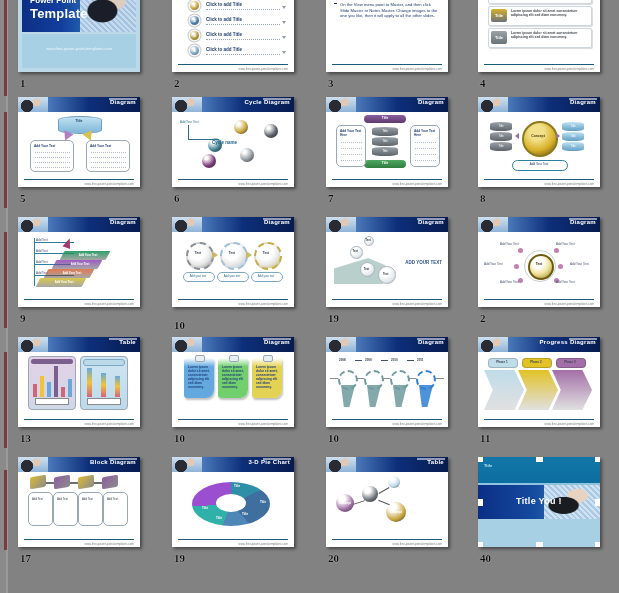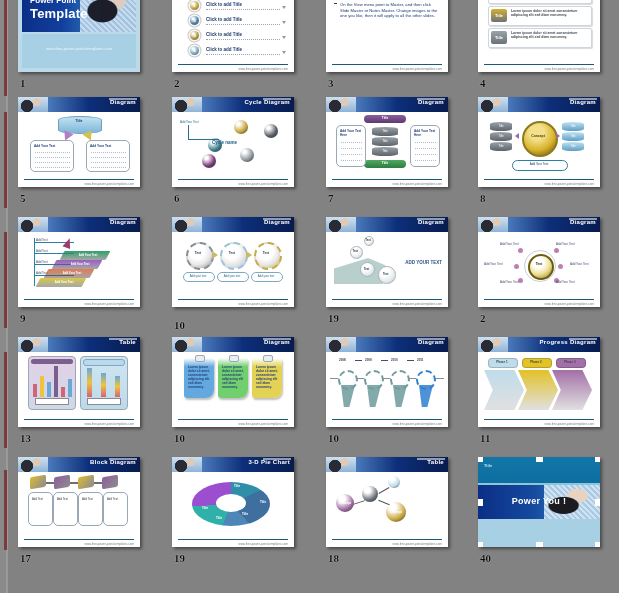--- a/index.html
+++ b/index.html
@@ -658,29 +658,29 @@
             <div style="position:absolute;left:10px;top:29px;width:18px;text-align:center;font-size:3px;color:#fff;font-weight:bold">Concept</div>
             <div class="orb" style="left:36px;top:14px;width:16px;height:16px;background:radial-gradient(circle at 34% 26%,#fff 0 18%,#6b7077 62%,#2b2b2b 100%)"></div>
             <div class="orb" style="left:62px;top:4px;width:12px;height:12px;background:radial-gradient(circle at 34% 26%,#fff 0 18%,#bcd9ea 62%,#2b2b2b 100%)"></div>
             <div class="orb" style="left:60px;top:30px;width:20px;height:20px;background:radial-gradient(circle at 34% 26%,#fff 0 18%,#c8a63c 62%,#2b2b2b 100%)"></div>
             <div style="position:absolute;left:60px;top:38px;width:20px;text-align:center;font-size:3px;color:#fff;font-weight:bold">Concept</div>
             <div style="position:absolute;left:27px;top:30px;width:12px;height:1px;background:#555;transform:rotate(-18deg)"></div>
             <div style="position:absolute;left:52px;top:18px;width:12px;height:1px;background:#555;transform:rotate(-30deg)"></div>
             <div style="position:absolute;left:52px;top:30px;width:12px;height:1px;background:#555;transform:rotate(22deg)"></div>
           </div>
         </div>
-        <div class="num" style="left:2px;top:95px">18</div>
+        <div class="num" style="left:2px;top:95px">20</div>
       </div>
       <div class="cell" style="left:478px;top:457px;width:122px;height:112px">
         <div class="thumb selected s20" style="position: absolute; left: 0px; top: 0px;">
           <div class="topbar"></div>
           <div class="tag">Title</div>
           <div class="mid">
             <div class="hand"></div>
-            <div class="ty">Power You !</div>
+            <div class="ty">Title You !</div>
           </div>
           <div class="bot"></div>
           <div class="handle" style="left:-2px;top:-2px"></div>
           <div class="handle" style="right:-2px;top:-2px"></div>
           <div class="handle" style="left:-2px;bottom:-2px"></div>
           <div class="handle" style="right:-2px;bottom:-2px"></div>
           <div class="handle" style="left:58px;top:-2px"></div>
           <div class="handle" style="left:58px;bottom:-2px"></div>
           <div class="handle" style="left:-2px;top:42px"></div>
           <div class="handle" style="right:-2px;top:42px"></div>

